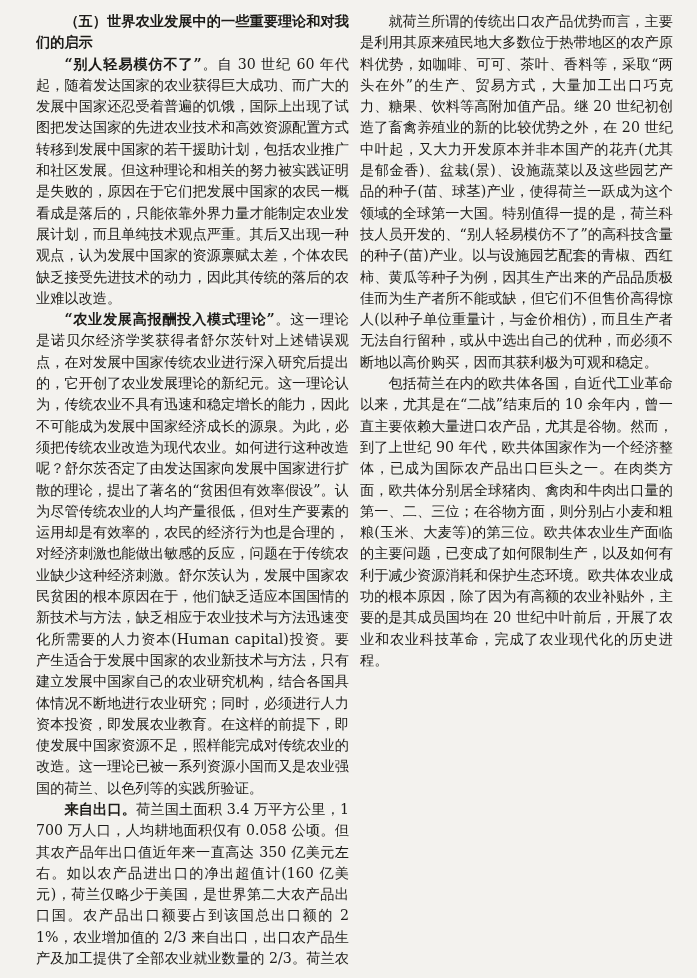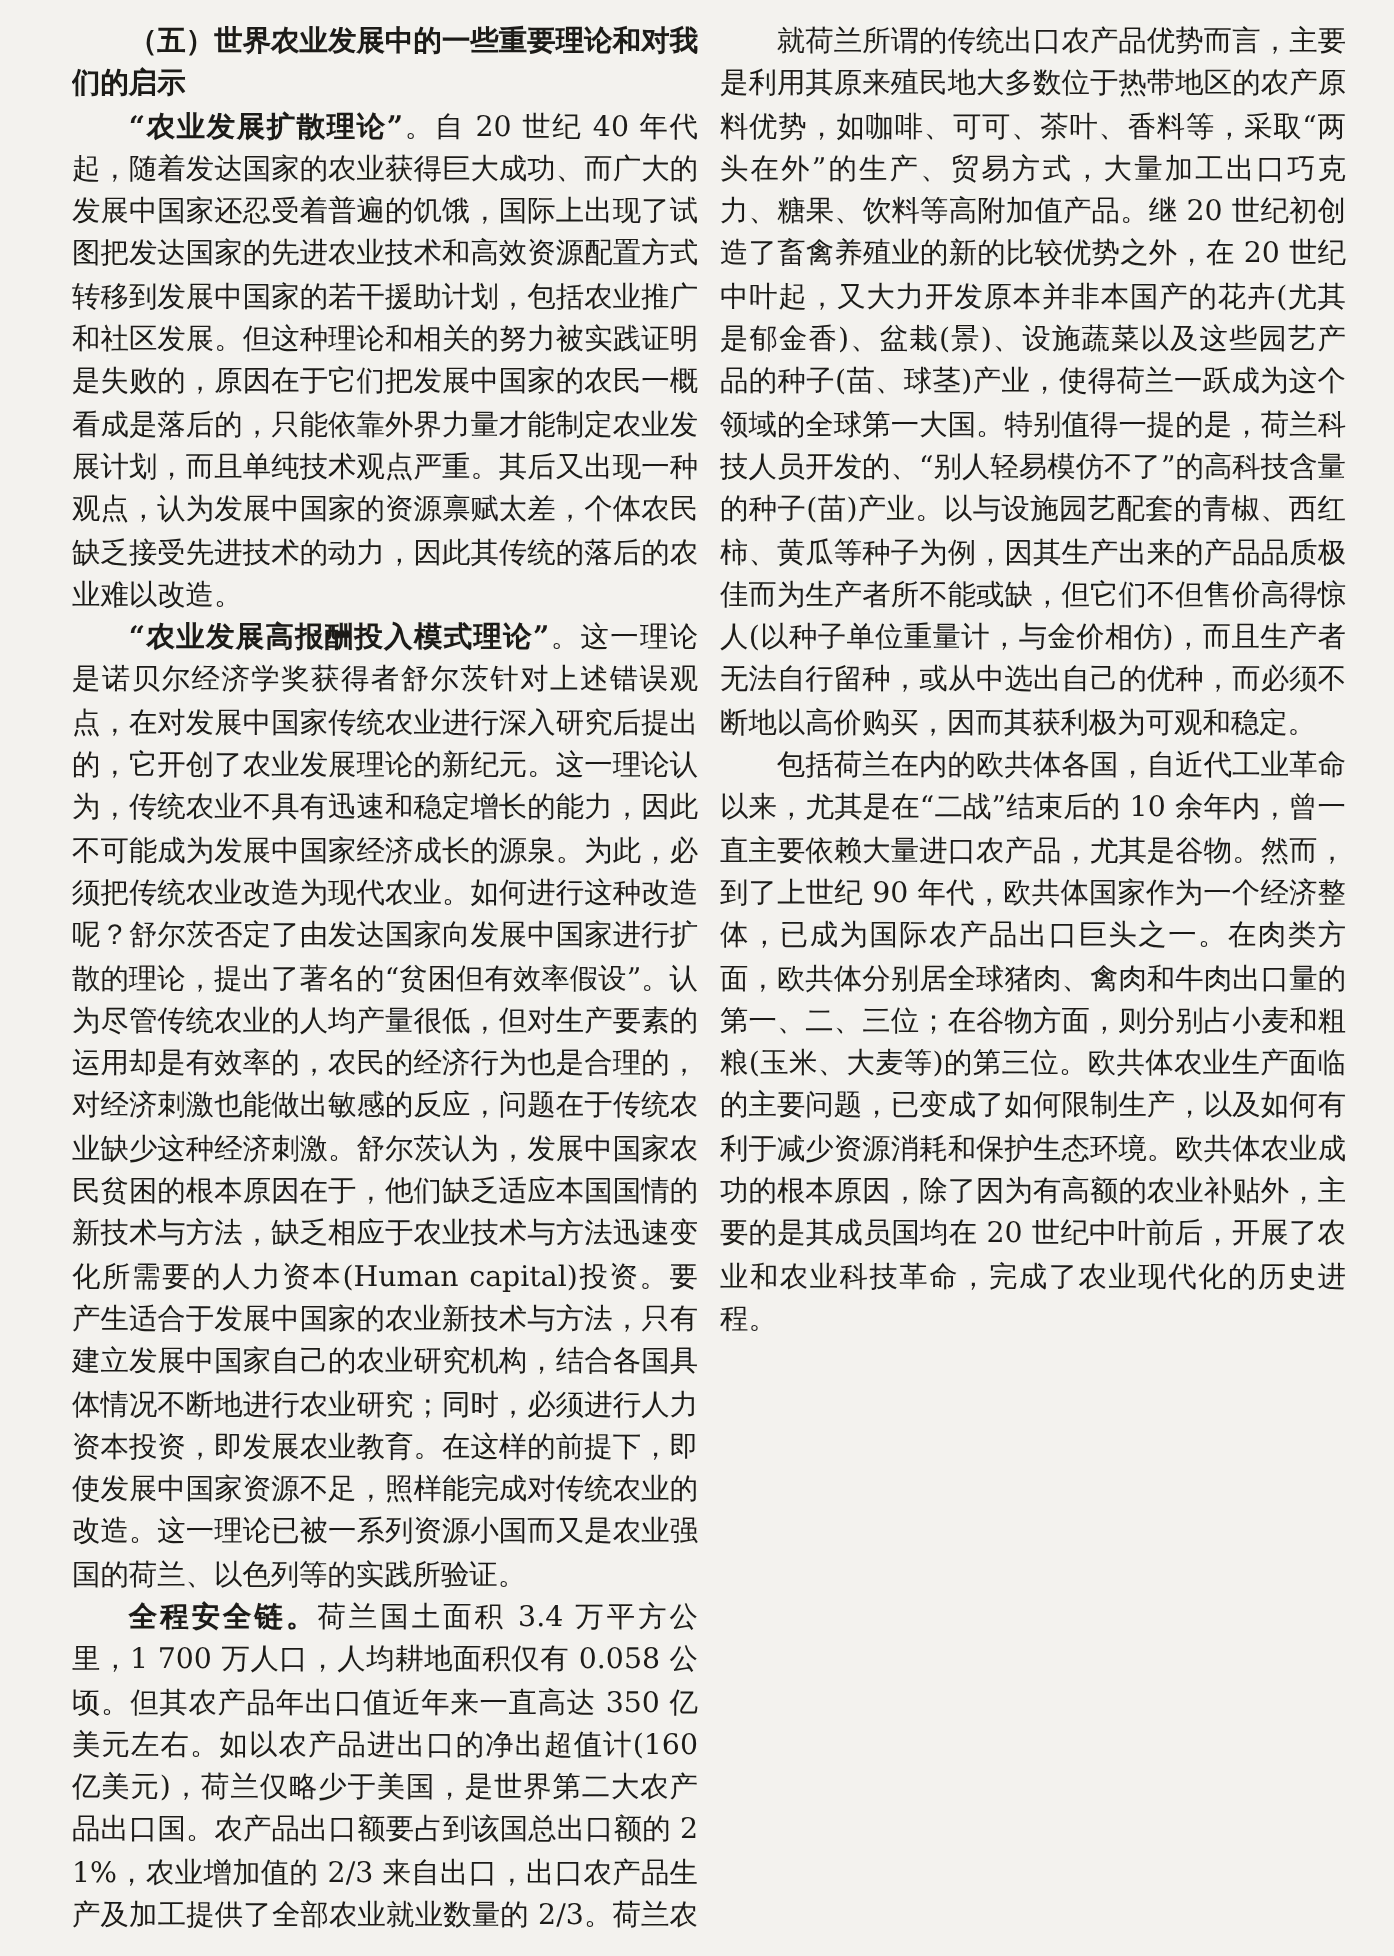--- a/index.html
+++ b/index.html
@@ -42,21 +42,21 @@
   .b {
     font-weight: 700;
   }
 </style>
 </head>
 <body>
 
 <div class="page">
   <div class="col" id="col-left">
       <p class="indent"><span class="b">（五）世界农业发展中的一些重要理论和对我们的启示</span></p>
-      <p class="indent"><span class="b">“农业发展扩散理论”</span><span>。自 20 世纪 40 年代起，随着发达国家的农业获得巨大成功、而广大的发展中国家还忍受着普遍的饥饿，国际上出现了试图把发达国家的先进农业技术和高效资源配置方式转移到发展中国家的若干援助计划，包括农业推广和社区发展。但这种理论和相关的努力被实践证明是失败的，原因在于它们把发展中国家的农民一概看成是落后的，只能依靠外界力量才能制定农业发展计划，而且单纯技术观点严重。其后又出现一种观点，认为发展中国家的资源禀赋太差，个体农民缺乏接受先进技术的动力，因此其传统的落后的农业难以改造。</span></p>
+      <p class="indent"><span class="b">“别人轻易模仿不了”</span><span>。自 30 世纪 60 年代起，随着发达国家的农业获得巨大成功、而广大的发展中国家还忍受着普遍的饥饿，国际上出现了试图把发达国家的先进农业技术和高效资源配置方式转移到发展中国家的若干援助计划，包括农业推广和社区发展。但这种理论和相关的努力被实践证明是失败的，原因在于它们把发展中国家的农民一概看成是落后的，只能依靠外界力量才能制定农业发展计划，而且单纯技术观点严重。其后又出现一种观点，认为发展中国家的资源禀赋太差，个体农民缺乏接受先进技术的动力，因此其传统的落后的农业难以改造。</span></p>
       <p class="indent"><span class="b">“农业发展高报酬投入模式理论”</span><span>。这一理论是诺贝尔经济学奖获得者舒尔茨针对上述错误观点，在对发展中国家传统农业进行深入研究后提出的，它开创了农业发展理论的新纪元。这一理论认为，传统农业不具有迅速和稳定增长的能力，因此不可能成为发展中国家经济成长的源泉。为此，必须把传统农业改造为现代农业。如何进行这种改造呢？舒尔茨否定了由发达国家向发展中国家进行扩散的理论，提出了著名的“贫困但有效率假设”。认为尽管传统农业的人均产量很低，但对生产要素的运用却是有效率的，农民的经济行为也是合理的，对经济刺激也能做出敏感的反应，问题在于传统农业缺少这种经济刺激。舒尔茨认为，发展中国家农民贫困的根本原因在于，他们缺乏适应本国国情的新技术与方法，缺乏相应于农业技术与方法迅速变化所需要的人力资本(Human capital)投资。要产生适合于发展中国家的农业新技术与方法，只有建立发展中国家自己的农业研究机构，结合各国具体情况不断地进行农业研究；同时，必须进行人力资本投资，即发展农业教育。在这样的前提下，即使发展中国家资源不足，照样能完成对传统农业的改造。这一理论已被一系列资源小国而又是农业强国的荷兰、以色列等的实践所验证。</span></p>
-      <p class="indent"><span class="b">全程安全链。</span><span>荷兰国土面积 3.4 万平方公里，1 700 万人口，人均耕地面积仅有 0.058 公顷。但其农产品年出口值近年来一直高达 350 亿美元左右。如以农产品进出口的净出超值计(160 亿美元)，荷兰仅略少于美国，是世界第二大农产品出口国。农产品出口额要占到该国总出口额的 21%，农业增加值的 2/3 来自出口，出口农产品生产及加工提供了全部农业就业数量的 2/3。荷兰农业的土地生产力水平以及养殖业生产力水平也相当高，其小麦、马铃薯、油菜的单产水平均居全世界前三位；奶牛的产奶量、养猪业的出栏率等重要指标，也都在全球名列前茅。荷兰的咖啡、乳制品、奶酪、火腿、花卉和巧克力等都是全球著名品牌，市场覆盖面较广。</span></p>
+      <p class="indent"><span class="b">来自出口。</span><span>荷兰国土面积 3.4 万平方公里，1 700 万人口，人均耕地面积仅有 0.058 公顷。但其农产品年出口值近年来一直高达 350 亿美元左右。如以农产品进出口的净出超值计(160 亿美元)，荷兰仅略少于美国，是世界第二大农产品出口国。农产品出口额要占到该国总出口额的 21%，农业增加值的 2/3 来自出口，出口农产品生产及加工提供了全部农业就业数量的 2/3。荷兰农业的土地生产力水平以及养殖业生产力水平也相当高，其小麦、马铃薯、油菜的单产水平均居全世界前三位；奶牛的产奶量、养猪业的出栏率等重要指标，也都在全球名列前茅。荷兰的咖啡、乳制品、奶酪、火腿、花卉和巧克力等都是全球著名品牌，市场覆盖面较广。</span></p>
     </div>
   <div class="col" id="col-right">
       <p class="indent"><span>就荷兰所谓的传统出口农产品优势而言，主要是利用其原来殖民地大多数位于热带地区的农产原料优势，如咖啡、可可、茶叶、香料等，采取“两头在外”的生产、贸易方式，大量加工出口巧克力、糖果、饮料等高附加值产品。继 20 世纪初创造了畜禽养殖业的新的比较优势之外，在 20 世纪中叶起，又大力开发原本并非本国产的花卉(尤其是郁金香)、盆栽(景)、设施蔬菜以及这些园艺产品的种子(苗、球茎)产业，使得荷兰一跃成为这个领域的全球第一大国。特别值得一提的是，荷兰科技人员开发的、“别人轻易模仿不了”的高科技含量的种子(苗)产业。以与设施园艺配套的青椒、西红柿、黄瓜等种子为例，因其生产出来的产品品质极佳而为生产者所不能或缺，但它们不但售价高得惊人(以种子单位重量计，与金价相仿)，而且生产者无法自行留种，或从中选出自己的优种，而必须不断地以高价购买，因而其获利极为可观和稳定。</span></p>
       <p class="indent"><span>包括荷兰在内的欧共体各国，自近代工业革命以来，尤其是在“二战”结束后的 10 余年内，曾一直主要依赖大量进口农产品，尤其是谷物。然而，到了上世纪 90 年代，欧共体国家作为一个经济整体，已成为国际农产品出口巨头之一。在肉类方面，欧共体分别居全球猪肉、禽肉和牛肉出口量的第一、二、三位；在谷物方面，则分别占小麦和粗粮(玉米、大麦等)的第三位。欧共体农业生产面临的主要问题，已变成了如何限制生产，以及如何有利于减少资源消耗和保护生态环境。欧共体农业成功的根本原因，除了因为有高额的农业补贴外，主要的是其成员国均在 20 世纪中叶前后，开展了农业和农业科技革命，完成了农业现代化的历史进程。</span></p>
     </div>
 </div>
 
 </body></html>

